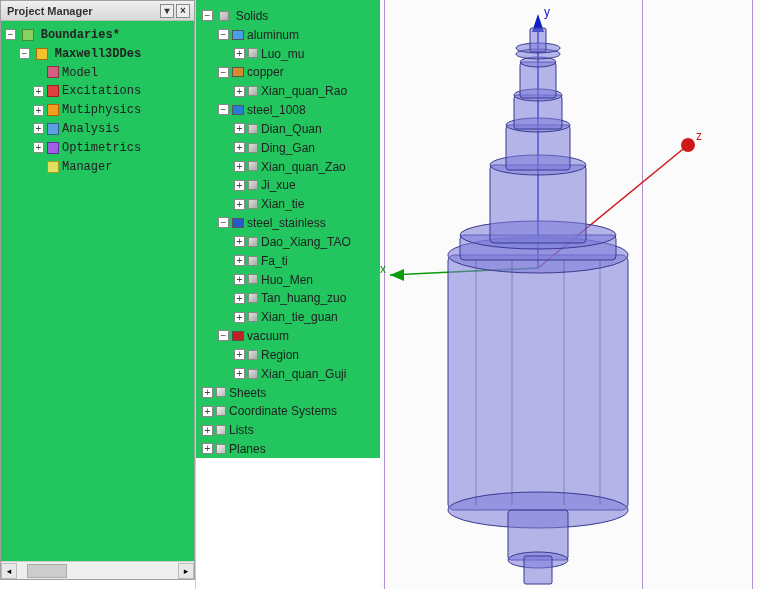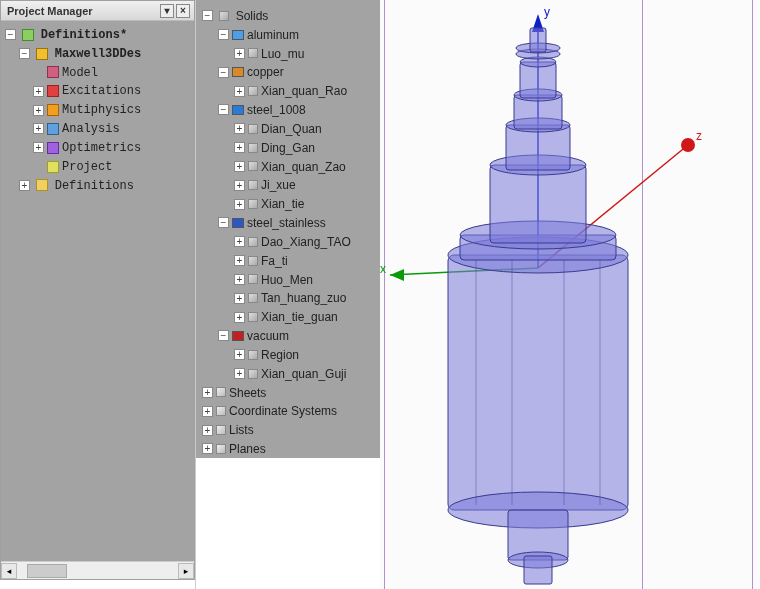--- a/index.html
+++ b/index.html
@@ -40,21 +40,21 @@
     margin-left: 2px;
     font-size: 10px;
     line-height: 12px;
     text-align: center;
     cursor: pointer;
   }
   .tree {
     flex: 1;
     overflow: hidden;
     padding: 4px 0 0 0;
-    background: #a3a3a3;
+    background: #22c55e;
   }
   .tree ul { list-style: none; padding-left: 14px; }
   .tree > ul { padding-left: 4px; }
   .tree li {
     position: relative;
     line-height: 18px;
     white-space: nowrap;
   }
   .toggle {
     display: inline-block;
@@ -140,39 +140,34 @@
     <span>Project Manager</span>
     <span class="spacer"></span>
     <span class="titlebar-btn">▾</span>
     <span class="titlebar-btn">×</span>
   </div>
   <div class="tree">
     <ul>
       <li>
         <span class="toggle">−</span>
         <span class="misc-icon" style="background:#8ad060;border:1px solid #4a8a30;"></span>
-        <span class="node-label bold">Definitions*</span>
+        <span class="node-label bold">Boundaries*</span>
         <ul>
           <li>
             <span class="toggle">−</span>
             <span class="misc-icon" style="background:#f0c030;border:1px solid #a07010;"></span>
             <span class="node-label bold">Maxwell3DDes</span>
             <ul>
               <li><span class="toggle empty"></span><span class="misc-icon" style="background:#d06080;border:1px solid #903050;"></span><span class="node-label mono">Model</span></li>
               <li><span class="toggle">+</span><span class="misc-icon" style="background:#e04040;border:1px solid #a02020;"></span><span class="node-label mono">Excitations</span></li>
               <li><span class="toggle">+</span><span class="misc-icon" style="background:#f0a020;border:1px solid #b06000;"></span><span class="node-label mono">Mutiphysics</span></li>
               <li><span class="toggle">+</span><span class="misc-icon" style="background:#60a0e0;border:1px solid #306090;"></span><span class="node-label mono">Analysis</span></li>
               <li><span class="toggle">+</span><span class="misc-icon" style="background:#a060e0;border:1px solid #6030a0;"></span><span class="node-label mono">Optimetrics</span></li>
-              <li><span class="toggle empty"></span><span class="misc-icon" style="background:#e0e060;border:1px solid #a0a020;"></span><span class="node-label mono">Project</span></li>
+              <li><span class="toggle empty"></span><span class="misc-icon" style="background:#e0e060;border:1px solid #a0a020;"></span><span class="node-label mono">Manager</span></li>
             </ul>
-          </li>
-          <li>
-            <span class="toggle">+</span>
-            <span class="misc-icon" style="background:#f0d060;border:1px solid #b09020;"></span>
-            <span class="node-label mono">Definitions</span>
           </li>
         </ul>
       </li>
     </ul>
   </div>
   <div class="hscroll">
     <div class="arrow">◂</div>
     <div class="track">
         <div class="thumb"></div>
       </div>

